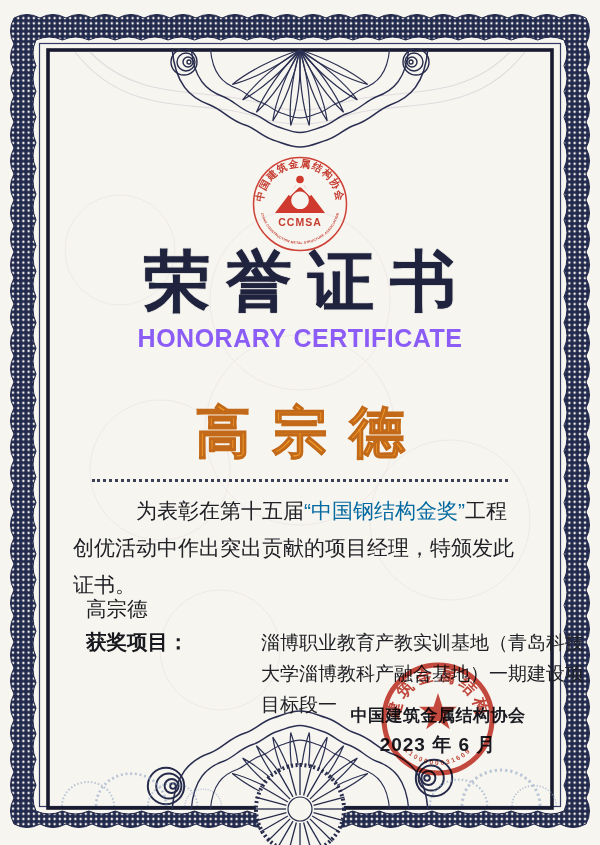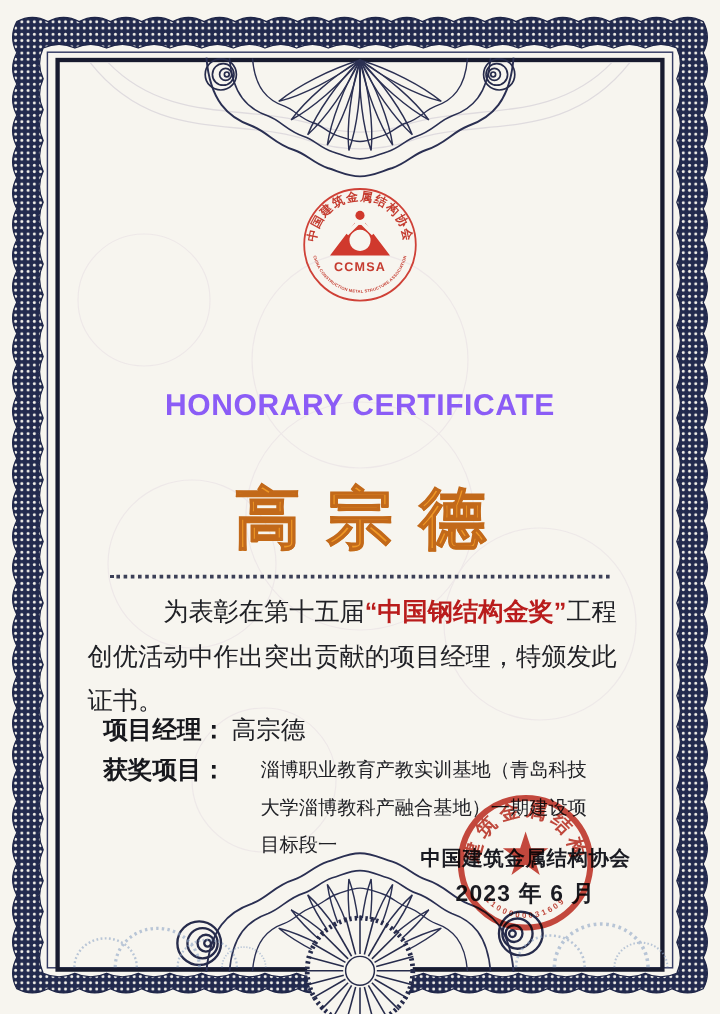--- a/index.html
+++ b/index.html
@@ -14,27 +14,27 @@
   .title-en{left:0;top:324px;width:600px;text-align:center;font-size:25px;font-weight:800;
             color:#8b5cf6;letter-spacing:0.5px;}
   .name{left:0;top:396px;width:600px;text-align:center;font-size:55px;font-weight:700;
         font-family:"Liberation Serif","DejaVu Serif",serif;color:#ef9826;letter-spacing:22px;
         padding-left:22px;box-sizing:border-box;-webkit-text-stroke:1px #c2691a;
         text-shadow:0 1px 0 #c96f15;}
   .dots{left:92px;top:479px;width:416px;height:0;border-bottom:3px dotted #3c4057;}
   .body-text{left:73px;top:492px;width:450px;font-size:21px;line-height:37px;color:#202126;
              font-weight:500;}
   .body-line1{padding-left:63px;}
-  .body-text b{font-weight:700;color:#b91c1c;}
+  .body-text b{font-weight:400;color:#0369a1;}
   .field{left:86px;display:flex;align-items:flex-start;}
   .field-1{top:594px;}
   .field-2{top:627px;gap:24px;}
   .flabel{flex:none;width:107px;font-size:20.5px;font-weight:800;color:#17181d;line-height:30px;}
   .fvalue{font-size:20.5px;color:#202126;line-height:30px;font-weight:500;}
-  .fvalue-multi div{font-size:16px;color:#202126;line-height:31px;font-weight:500;}
+  .fvalue-multi div{font-size:19px;color:#202126;line-height:31px;font-weight:500;margin-left:44px;}
   .issuer{left:338px;top:704px;width:200px;text-align:center;color:#1a1b22;}
   .issuer-org{font-size:17px;font-weight:600;letter-spacing:0.5px;}
   .issuer-date{font-size:19px;font-weight:600;margin-top:5px;letter-spacing:1px;}
   .stamp-box{left:360px;top:641px;width:156px;height:156px;opacity:0.92;mix-blend-mode:multiply;}
 </style>
 </head>
 <body>
 
 <div class="cert">
 
@@ -168,33 +168,33 @@
     <circle cx="54" cy="29.5" r="3.8" fill="#d0392d"></circle>
     <text font-size="10" font-weight="700" fill="#c53c30" letter-spacing="1.2">
       <textPath href="#arcTopL" xlink:href="#arcTopL" startOffset="50%" text-anchor="middle">中国建筑金属结构协会</textPath>
     </text>
     <text x="54" y="76" text-anchor="middle" font-size="10.5" font-weight="800" fill="#c53c30" letter-spacing="1">CCMSA</text>
     <text font-size="3.4" font-weight="600" fill="#c53c30" letter-spacing="0.2">
       <textPath href="#arcBotL" xlink:href="#arcBotL" startOffset="50%" text-anchor="middle">CHINA CONSTRUCTION METAL STRUCTURE ASSOCIATION</textPath>
     </text>
   </svg>
 
+  <div class="abs title-zh">荣誉证书</div>
   <div class="abs title-en">HONORARY CERTIFICATE</div>
 
   <div class="abs name">高宗德</div>
   <div class="abs dots"></div>
 
   <div class="abs body-text">
     <div class="body-line1"><span>为表彰在第十五届</span><b>“中国钢结构金奖”</b><span>工程</span></div>
     <div>创优活动中作出突出贡献的项目经理，特颁发此</div>
     <div>证书。</div>
   </div>
 
   <div class="abs field field-1">
-    <span class="flabel">项目经理：</span>
     <span class="fvalue">高宗德</span>
   </div>
   <div class="abs field field-2">
     <span class="flabel">获奖项目：</span>
     <div class="fvalue-multi">
       <div>淄博职业教育产教实训基地（青岛科技</div>
       <div>大学淄博教科产融合基地）一期建设项</div>
       <div>目标段一</div>
     </div>
   </div>

